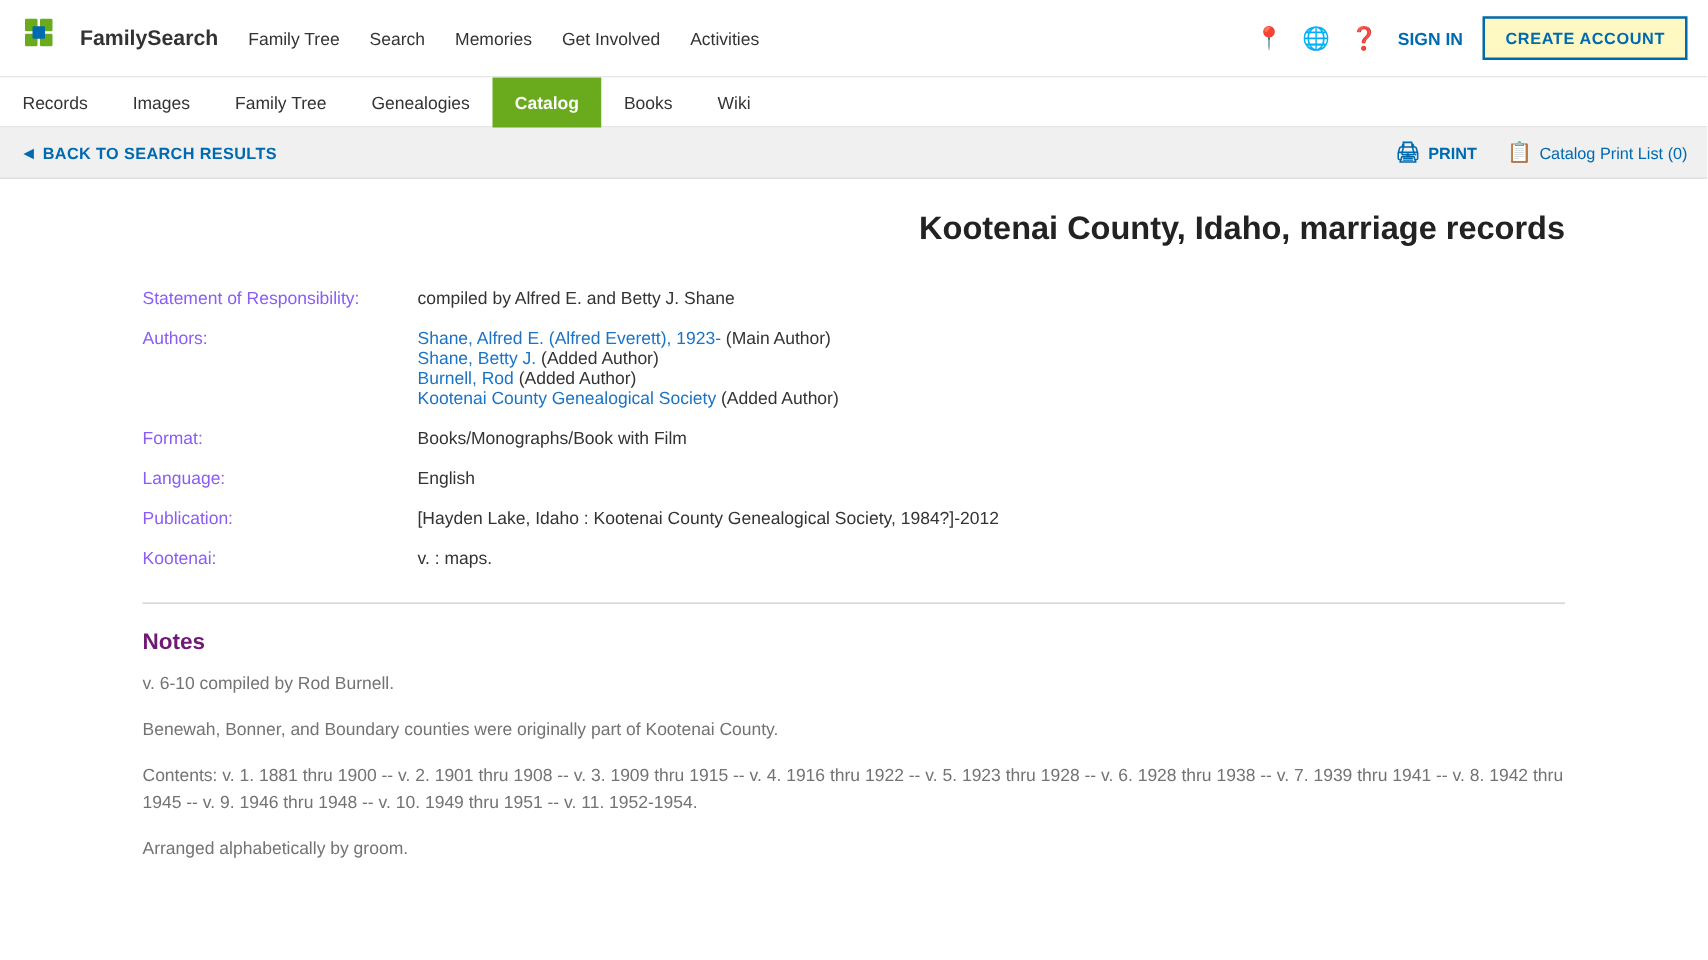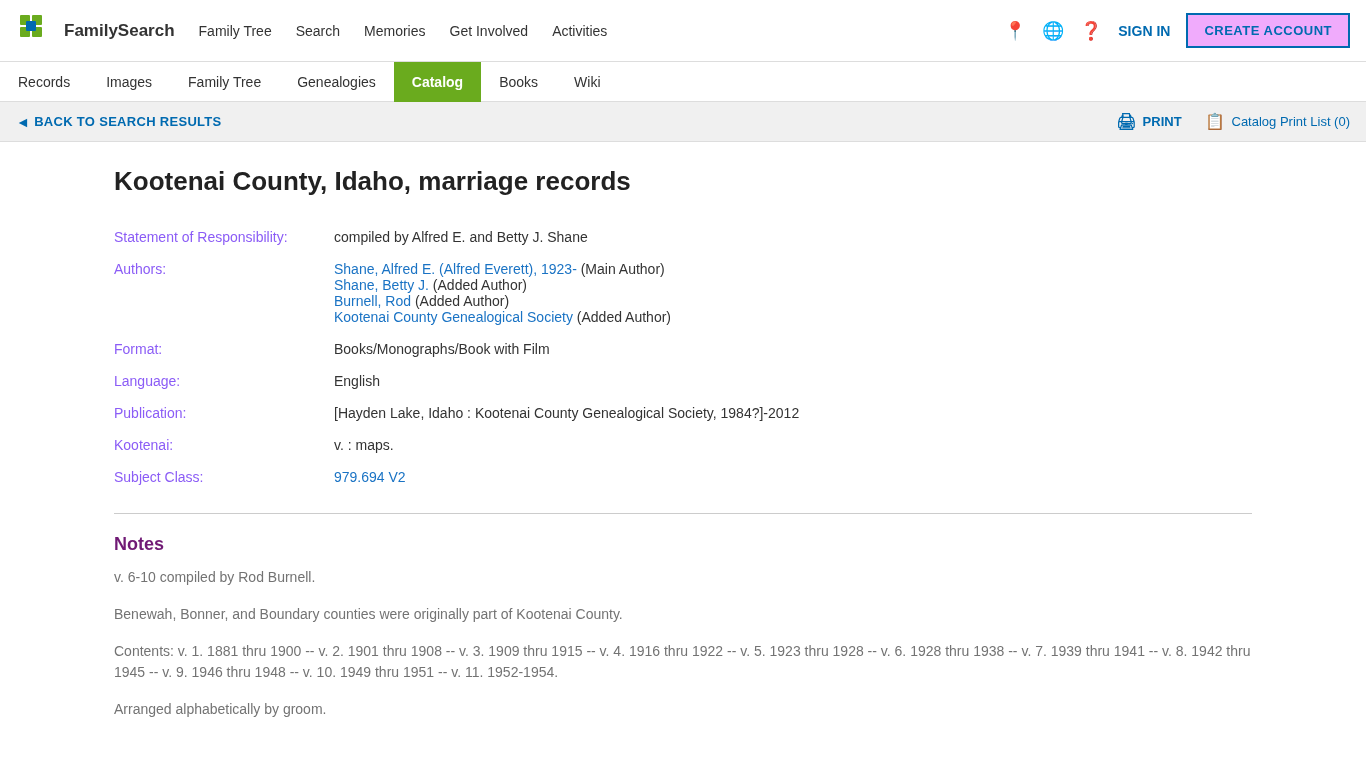--- a/index.html
+++ b/index.html
@@ -64,21 +64,21 @@
       font-weight: bold;
       cursor: pointer;
     }
     #create-account {
       border: 2px solid #006ab0;
       color: #006ab0;
       padding: 8px 16px;
       font-size: 13px;
       font-weight: bold;
       cursor: pointer;
-      background: #f0abfc;
+      background: #fef9c3;
       letter-spacing: 0.5px;
     }
 
     
     #sub-nav {
       display: flex;
       align-items: center;
       padding: 0 0;
       border-bottom: 1px solid #ddd;
       background: #fff;
@@ -150,21 +150,21 @@
     }
 
     
     #content {
       max-width: 1170px;
       margin: 0 auto;
       padding: 24px 16px;
     }
     #record-header {
       display: flex;
-      justify-content: space-between;
+      justify-content: flex-end;
       align-items: flex-start;
       margin-bottom: 24px;
     }
     #record-title {
       font-size: 26px;
       font-weight: bold;
       color: #222;
       max-width: 820px;
     }
     #add-to-print-btn {
@@ -331,26 +331,20 @@
       <tr>
         <td>Publication:</td>
         <td>[Hayden Lake, Idaho : Kootenai County Genealogical Society, 1984?]-2012</td>
       </tr>
 
       <tr>
         <td>Kootenai:</td>
         <td>v. : maps.</td>
       </tr>
 
-      <tr>
-        <td>Subject Class:</td>
-        <td>
-          <a class="link-text">979.694 V2</a>
-        </td>
-      </tr>
     </tbody>
   </table>
 
   <hr class="divider">
 
   <div id="notes-section">
     <h2>Notes</h2>
     <p class="note-paragraph">v. 6-10 compiled by Rod Burnell.</p>
     <p class="note-paragraph">Benewah, Bonner, and Boundary counties were originally part of Kootenai County.</p>
     <p class="note-paragraph">Contents: v. 1. 1881 thru 1900 -- v. 2. 1901 thru 1908 -- v. 3. 1909 thru 1915 -- v. 4. 1916 thru 1922 -- v. 5. 1923 thru 1928 -- v. 6. 1928 thru 1938 -- v. 7. 1939 thru 1941 -- v. 8. 1942 thru 1945 -- v. 9. 1946 thru 1948 -- v. 10. 1949 thru 1951 -- v. 11. 1952-1954.</p>

